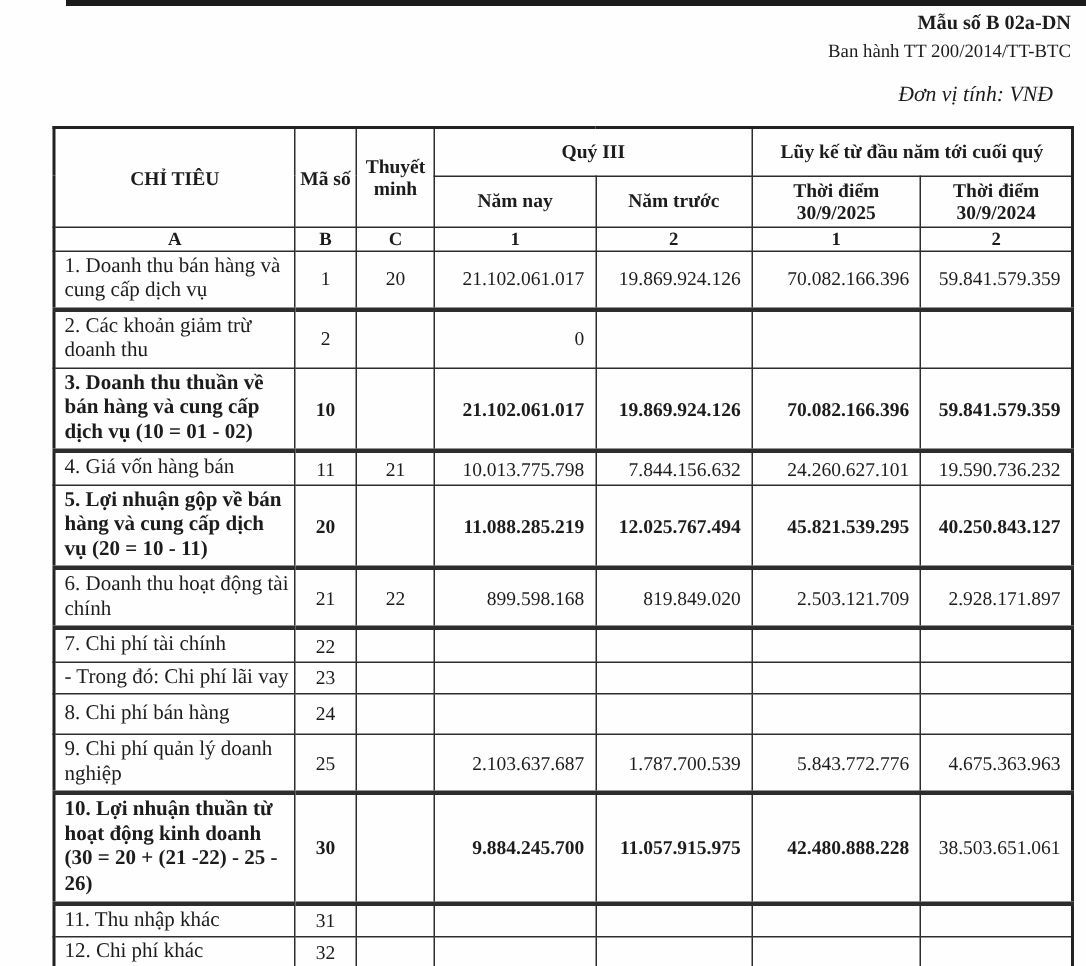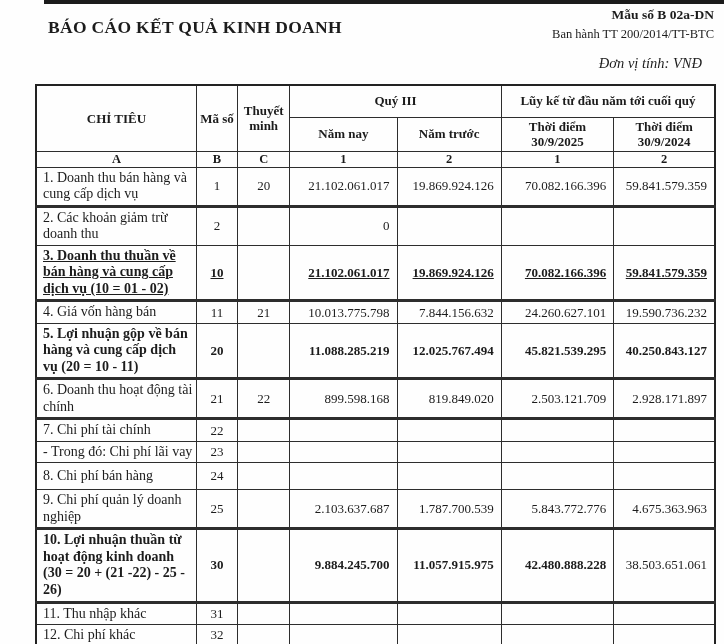--- a/index.html
+++ b/index.html
@@ -43,21 +43,20 @@
   tr.bold td { font-weight:bold; }
   td.plain { font-weight:normal !important; }
   tr.thick td { border-bottom-width:3px; }
 </style>
 </head>
 <body>
 
 <div class="topbar"></div>
 
 <div class="title-block">
-  <div class="title-line1">BÁO CÁO KẾT QUẢ KINH DOANH</div>
 </div>
 
 <div class="form-block">
   <div class="form-line1">Mẫu số B 02a-DN</div>
   <div class="form-line2">Ban hành TT 200/2014/TT-BTC</div>
 </div>
 
 <div class="unit-note">Đơn vị tính: VNĐ</div>
 
 <table class="report">
@@ -106,21 +105,21 @@
       </tr>
       <tr style="height: 30px; font-family: Liberation Serif, serif;">
         <td class="label">2. Các khoản giảm trừ doanh thu</td>
         <td class="ctr">2</td>
         <td class="ctr"></td>
         <td class="num">0</td>
         <td class="num"></td>
         <td class="num"></td>
         <td class="num"></td>
       </tr>
-      <tr class="bold thick" style="height: 46px; text-decoration: underline;">
+      <tr class="bold thick" style="height: 46px;">
         <td class="label">3. Doanh thu thuần về bán hàng và cung cấp dịch vụ (10 = 01 - 02)</td>
         <td class="ctr">10</td>
         <td class="ctr"></td>
         <td class="num">21.102.061.017</td>
         <td class="num">19.869.924.126</td>
         <td class="num">70.082.166.396</td>
         <td class="num">59.841.579.359</td>
       </tr>
       <tr style="height: 21px;">
         <td class="label">4. Giá vốn hàng bán</td>

